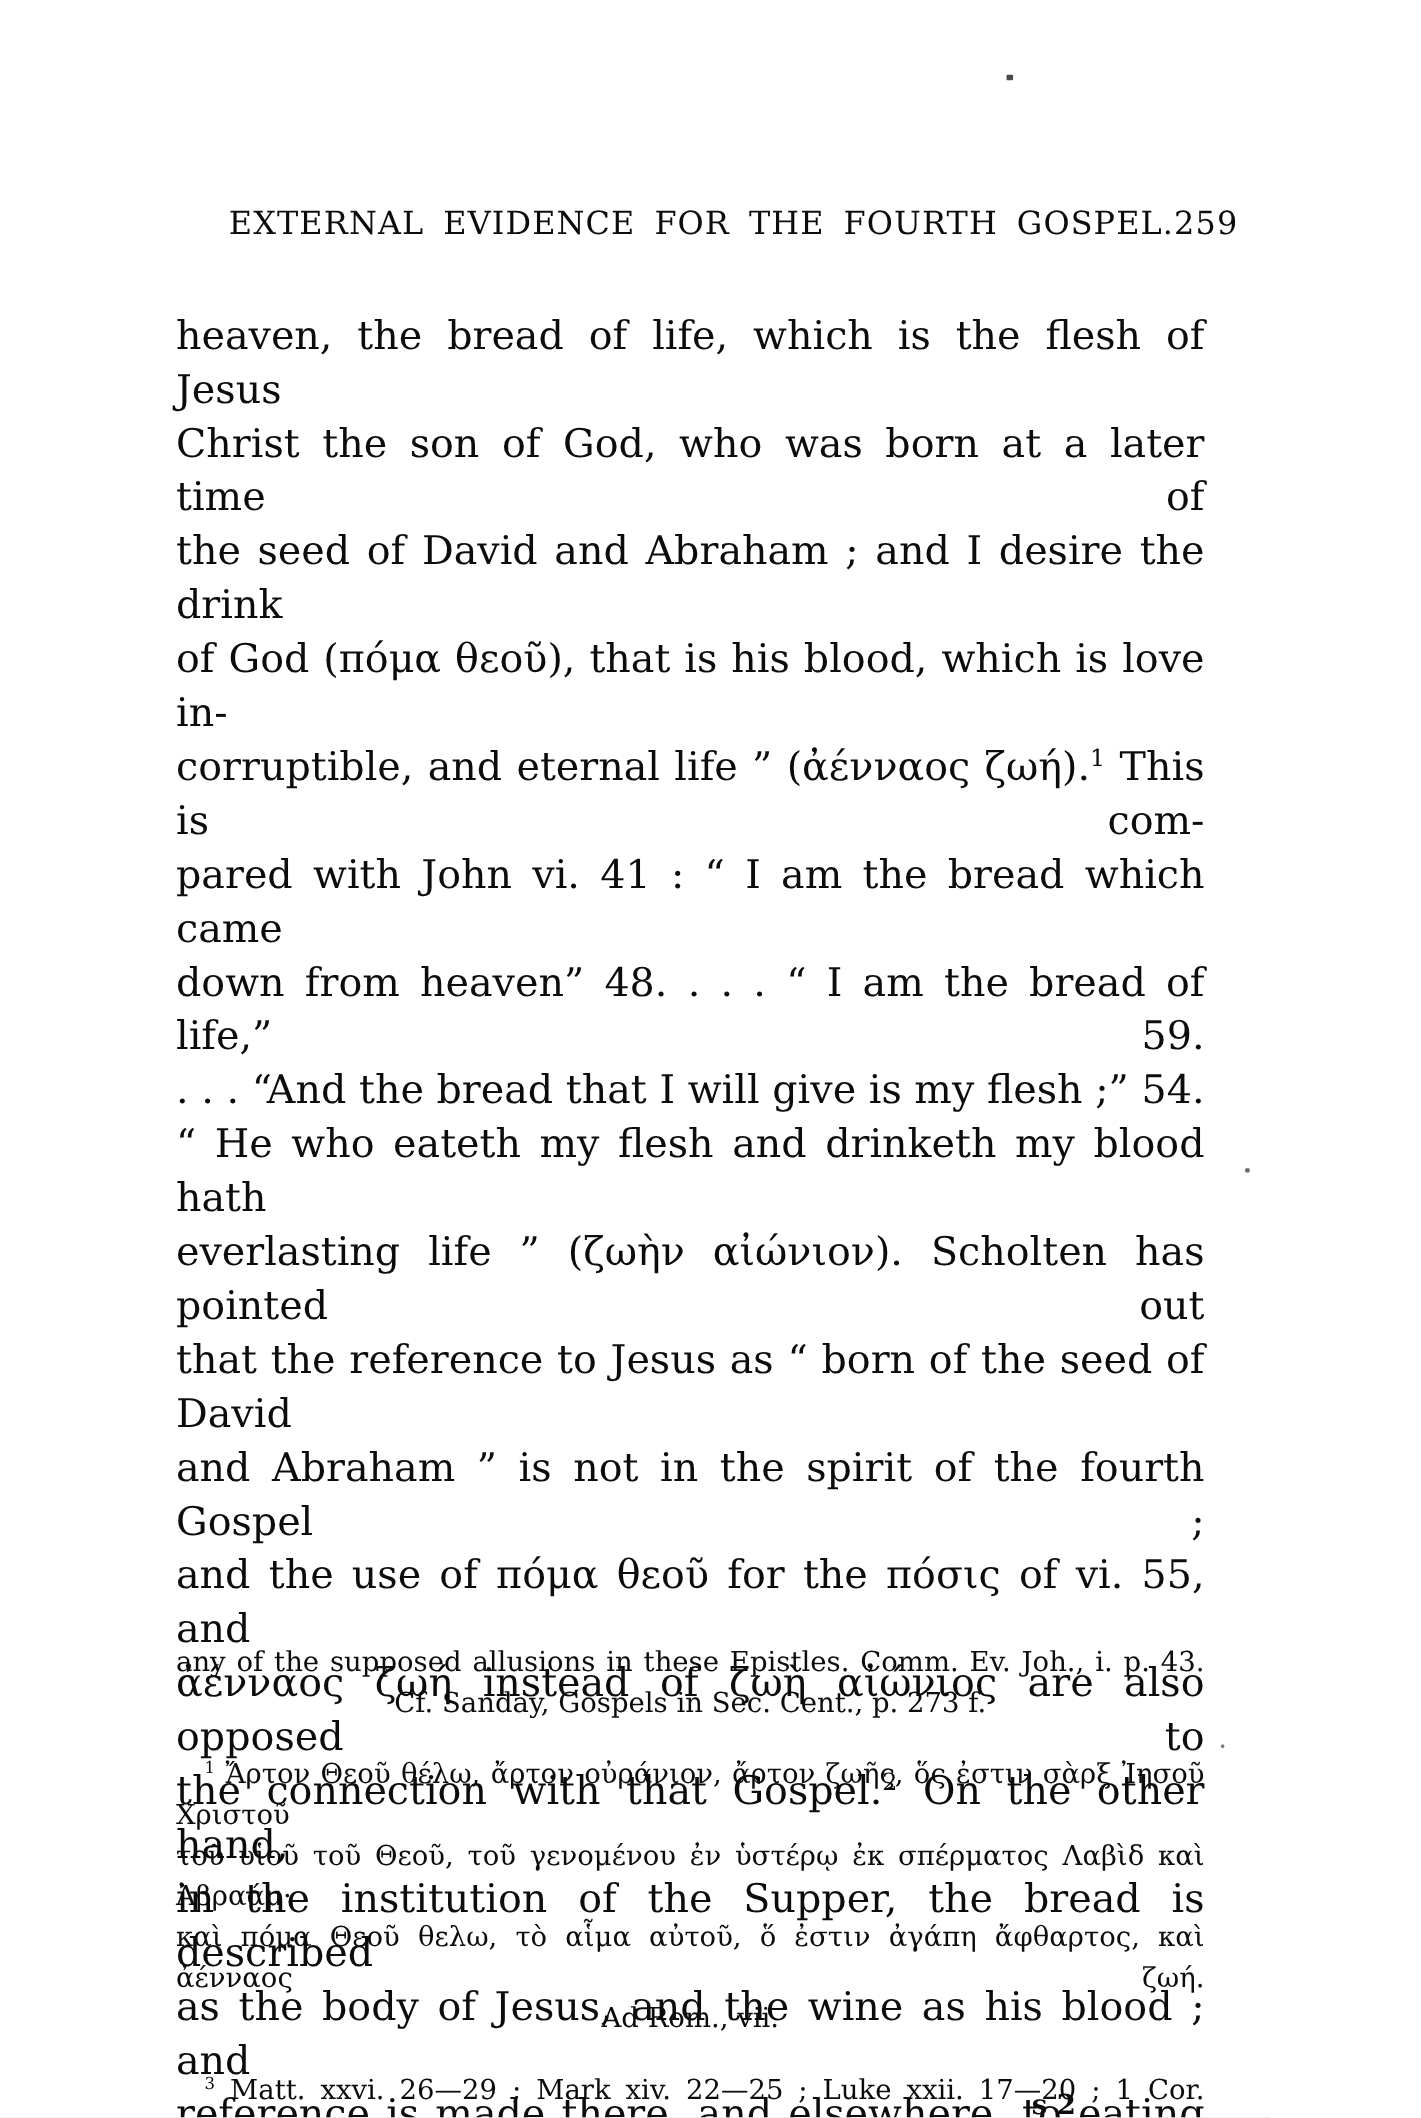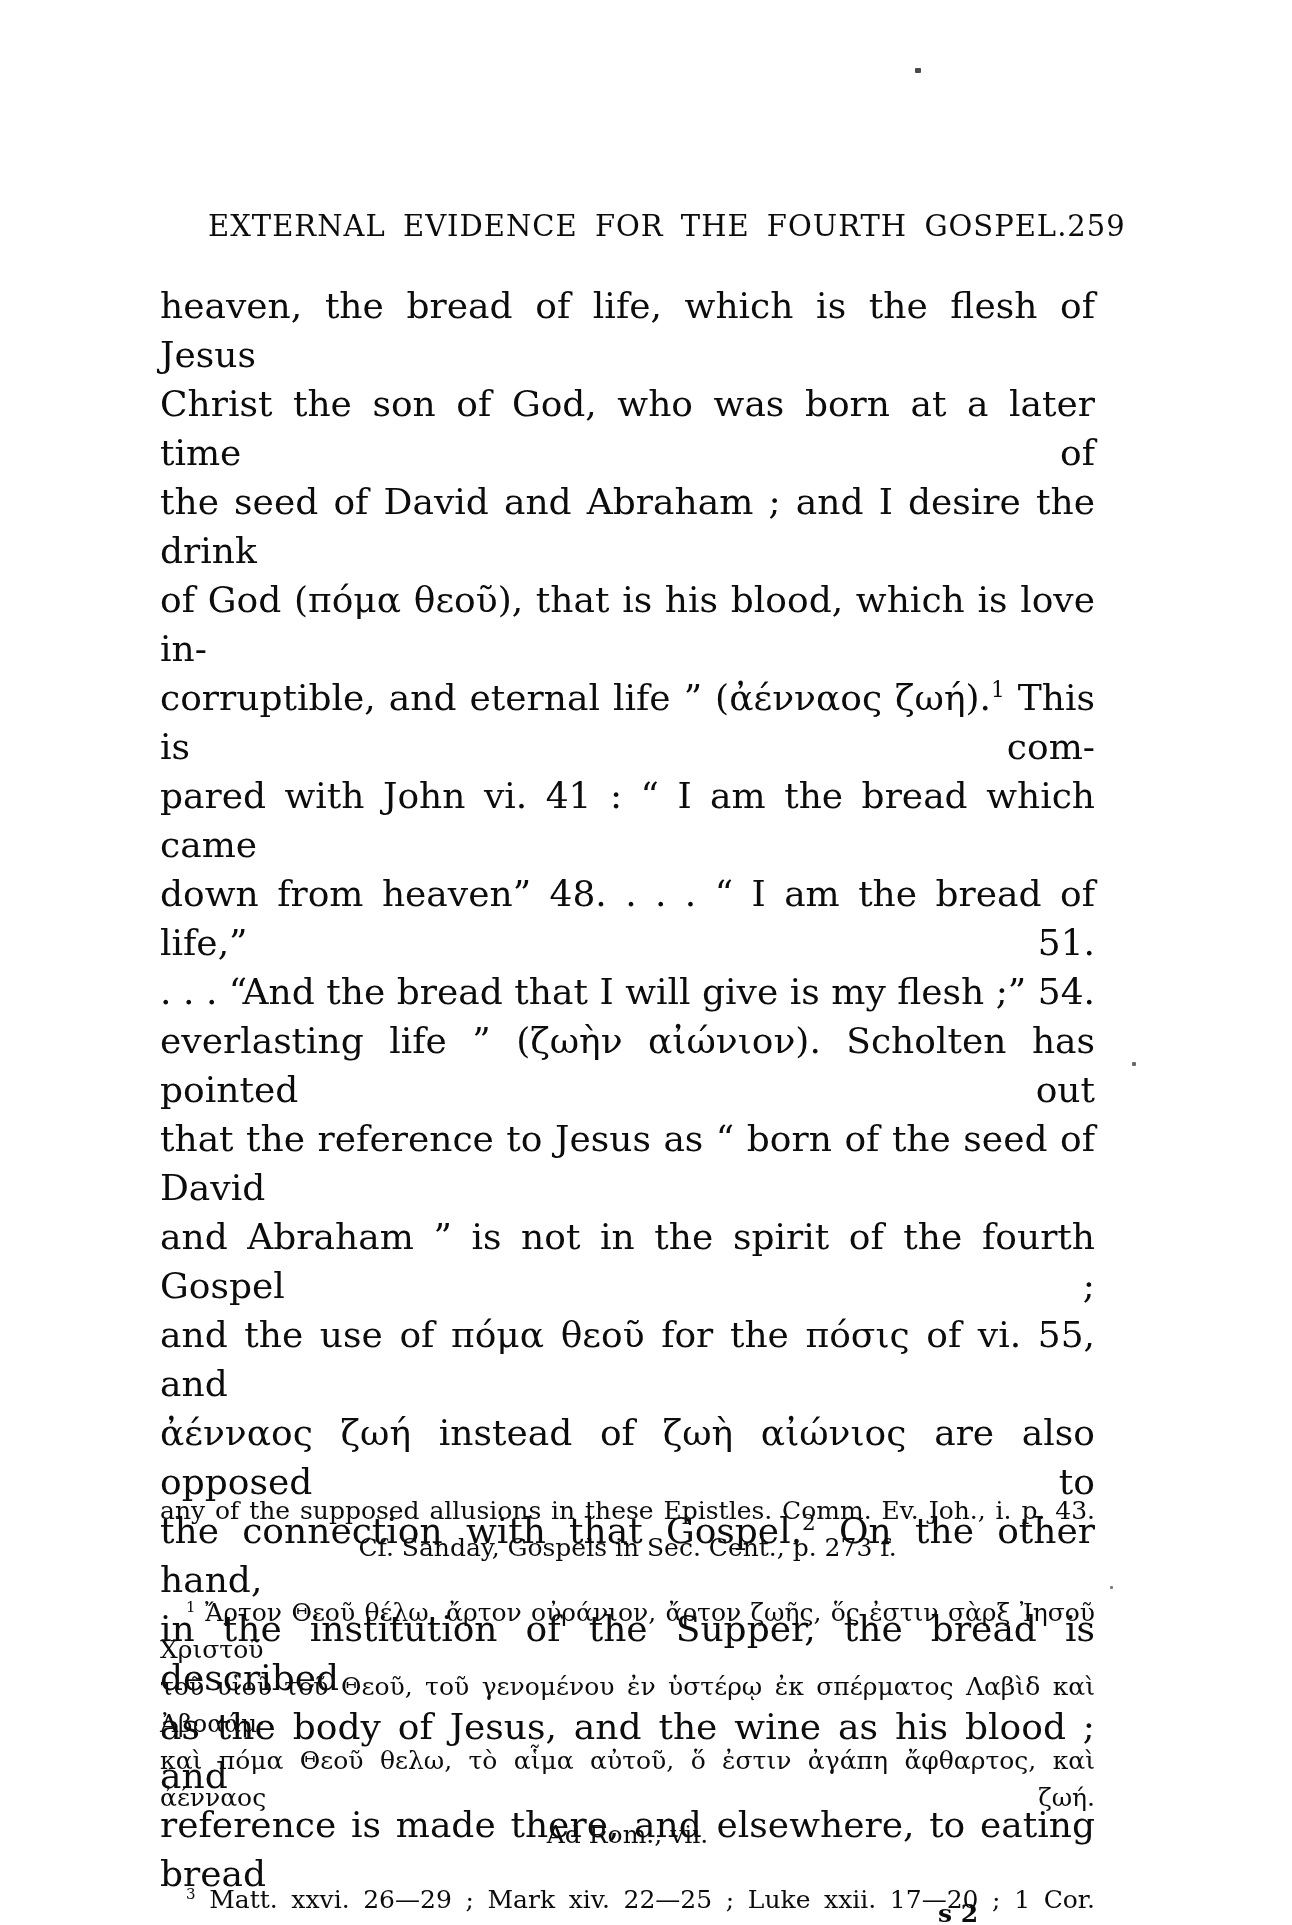--- a/index.html
+++ b/index.html
@@ -11,21 +11,21 @@
     color:#0c0c0c;
     font-family:"DejaVu Serif", serif;
   }
   .header{
     position:absolute;
     left:160px;top:186px;width:935px;
     display:flex;justify-content:space-between;align-items:baseline;
     font-size:29px;letter-spacing:1px;word-spacing:7px;
     white-space:nowrap;
   }
-  .header .title{padding-left:48px;margin-top:23px;}
+  .header .title{padding-left:48px;}
   .bodytext{
     position:absolute;
     left:160px;top:281px;width:935px;
     font-size:36px;line-height:49px;
   }
   .fnotes{
     position:absolute;
     left:160px;top:1492px;width:935px;
     font-size:25px;line-height:37px;
   }
@@ -53,22 +53,23 @@
     <span class="pnum">259</span>
   </div>
 
   <div class="bodytext" id="body-text">
       <div class="line j"><span class="r">heaven, the bread of life, which is the flesh of Jesus</span></div>
       <div class="line j"><span class="r">Christ the son of God, who was born at a later time of</span></div>
       <div class="line j"><span class="r">the seed of David and Abraham ; and I desire the drink</span></div>
       <div class="line j"><span class="r">of God (</span><span class="g">πόμα θεοῦ</span><span class="r">), that is his blood, which is love in-</span></div>
       <div class="line j"><span class="r">corruptible, and eternal life ” (</span><span class="g">ἀένναος ζωή</span><span class="r">).</span><sup class="fnref">1</sup><span class="r"> This is com-</span></div>
       <div class="line j"><span class="r">pared with John vi. 41 : “ I am the bread which came</span></div>
-      <div class="line j"><span class="r">down from heaven” 48. . . . “ I am the bread of life,” 51.</span></div>
+      <div class="line j"><span class="r">down from heaven” 48. . . . “ I am the bread of life,” 59.</span></div>
       <div class="line j"><span class="r">. . .  “And the bread that I will give is my flesh ;” 54.</span></div>
+      <div class="line j"><span class="r">“ He who eateth my flesh and drinketh my blood hath</span></div>
       <div class="line j"><span class="r">everlasting life ” (</span><span class="g">ζωὴν αἰώνιον</span><span class="r">).  Scholten has pointed out</span></div>
       <div class="line j"><span class="r">that the reference to Jesus as “ born of the seed of David</span></div>
       <div class="line j"><span class="r">and Abraham ” is not in the spirit of the fourth Gospel ;</span></div>
       <div class="line j"><span class="r">and the use of </span><span class="g">πόμα θεοῦ</span><span class="r"> for the </span><span class="g">πόσις</span><span class="r"> of vi. 55, and</span></div>
       <div class="line j"><span class="g">ἀένναος ζωή</span><span class="r"> instead of </span><span class="g">ζωὴ αἰώνιος</span><span class="r"> are also opposed to</span></div>
       <div class="line j"><span class="r">the connection with that Gospel.</span><sup class="fnref">2</sup><span class="r">  On the other hand,</span></div>
       <div class="line j"><span class="r">in the institution of the Supper, the bread is described</span></div>
       <div class="line j"><span class="r">as the body of Jesus, and the wine as his blood ; and</span></div>
       <div class="line j"><span class="r">reference is made there, and elsewhere, to eating bread</span></div>
     </div>

